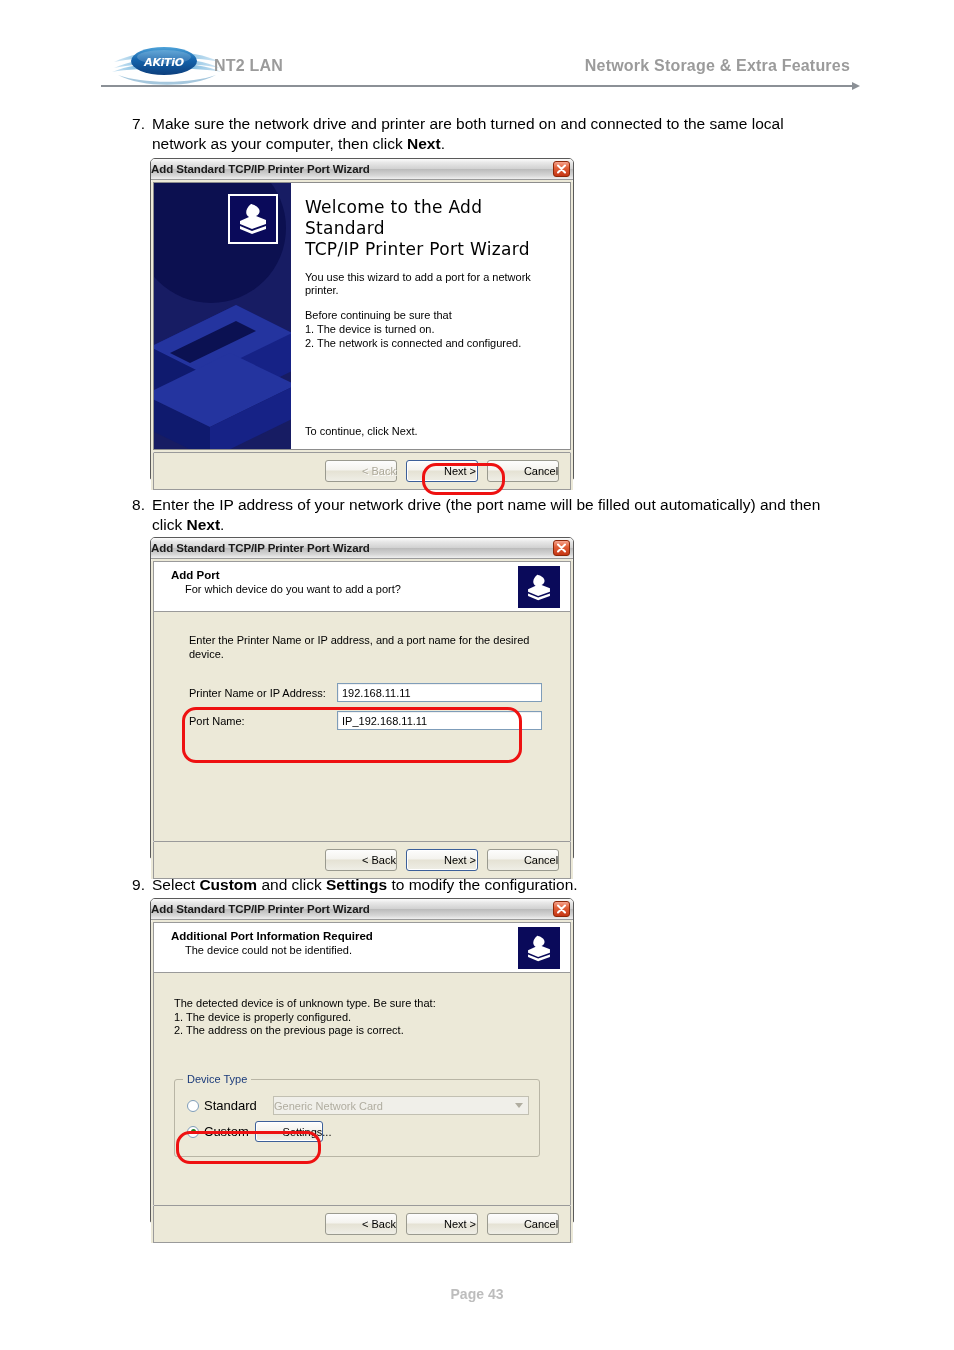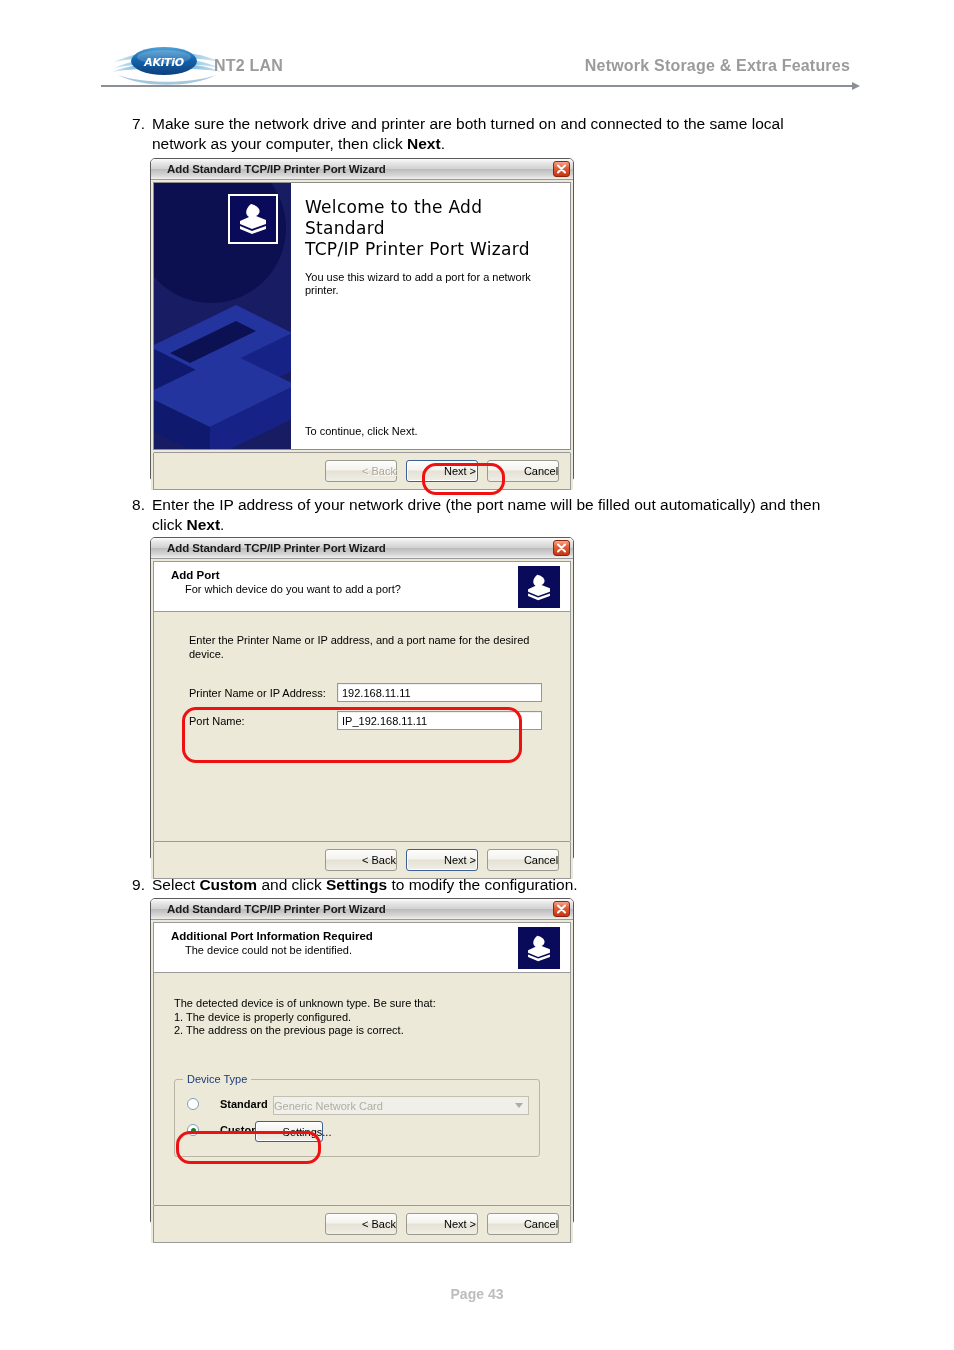--- a/index.html
+++ b/index.html
@@ -69,21 +69,21 @@
     border-radius: 5px 5px 2px 2px;
     box-shadow: 0 0 0 1px rgba(255,255,255,.5) inset;
   }
   .dlg-title {
     height: 21px;
     background: linear-gradient(to bottom,
         #fcfcfc 0%, #e8e8e8 18%, #d2d2d2 48%, #bcbcbc 52%, #d6d6d6 82%, #efefef 100%);
     border-radius: 4px 4px 0 0;
     border-bottom: 1px solid #9a9a9a;
     display: flex; align-items: center;
-    padding: 0 3px 0 16px;
+    padding: 0 3px 0 0;
     position: relative;
   }
   .dlg-title .cap {
     font-size: 11.5px; font-weight: bold; color: #1a1a1a;
     letter-spacing: -.1px;
     white-space: nowrap;
   }
   .close-btn {
     position: absolute; right: 3px; top: 2px;
     width: 17px; height: 16px;
@@ -247,21 +247,21 @@
   .radio-row { display: flex; align-items: center; }
   .radio {
     width: 12px; height: 12px; border-radius: 50%;
     background: #fff; border: 1px solid #7f9db9;
     display: flex; align-items: center; justify-content: center;
     flex: none;
   }
   .radio .dot {
     width: 5px; height: 5px; border-radius: 50%; background: #1f7a1f;
   }
-  .radio-lbl { font-size: 11px; color: #000; margin-left: 21px; font-weight: bold; }
+  .radio-lbl { font-size: 13px; color: #000; margin-left: 5px; }
   .radio-lbl.dim { color: #000; }
   .combo {
     height: 19px;
     background: #f0efe9;
     border: 1px solid #c2c0b2;
     display: flex; align-items: center;
     font-size: 11px; color: #b0ada0;
     position: relative;
   }
   .combo .arrowbox {
@@ -343,20 +343,25 @@
             <path d="M6 24 L18 29 L32 24 L32 27 L18 32 L6 27 Z" fill="#ffffff"></path>
           </svg>
         </div>
       </div>
       <div class="welcome-text">
         <div class="welcome-h">
           <span>Welcome to the Add Standard</span><br>
           <span>TCP/IP Printer Port Wizard</span>
         </div>
         <p class="welcome-p">You use this wizard to add a port for a network printer.</p>
+        <p class="welcome-p list">
+          <span>Before continuing be sure that</span><br>
+          <span>1.  The device is turned on.</span><br>
+          <span>2.  The network is connected and configured.</span>
+        </p>
         <div class="welcome-foot">To continue, click Next.</div>
       </div>
     </div>
     <div class="btn-bar">
       <div class="xpbtn disabled">&lt; Back</div>
       <div class="xpbtn default">Next &gt;</div>
       <div class="xpbtn">Cancel</div>
     </div>
     <div class="hilite" style="left:271px; top:281px; width:83px; height:32px;"></div>
   </div>

